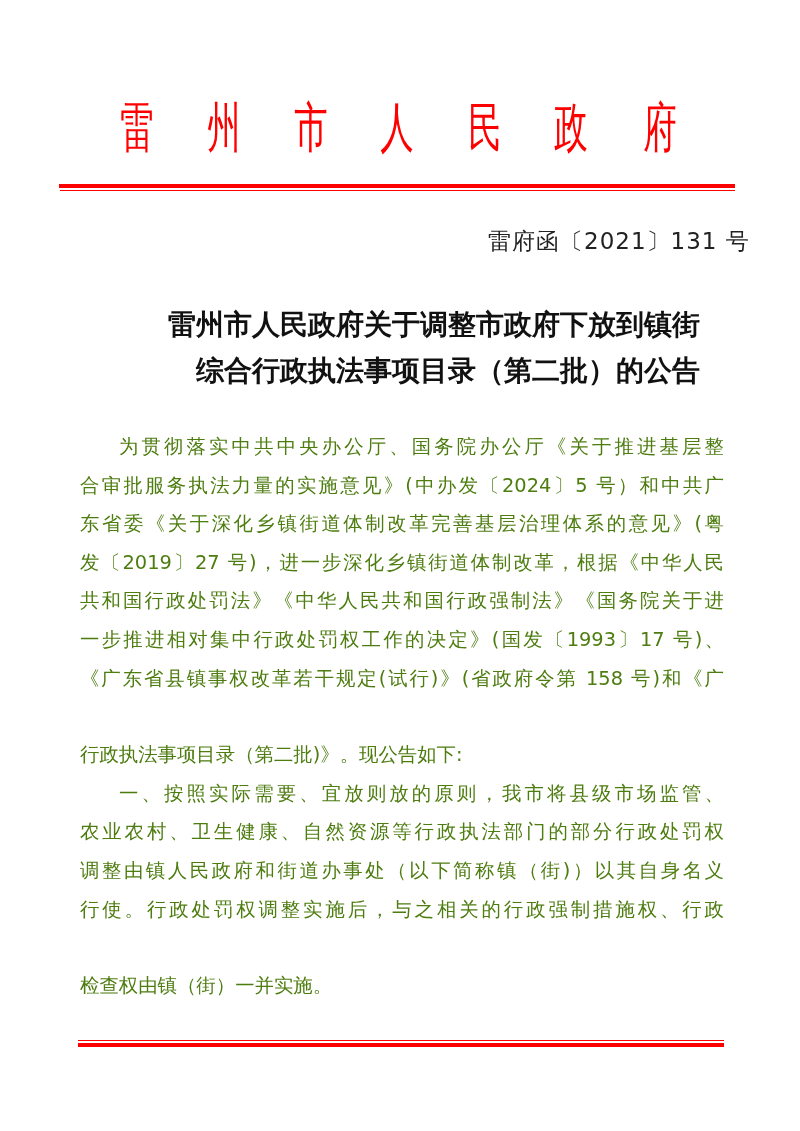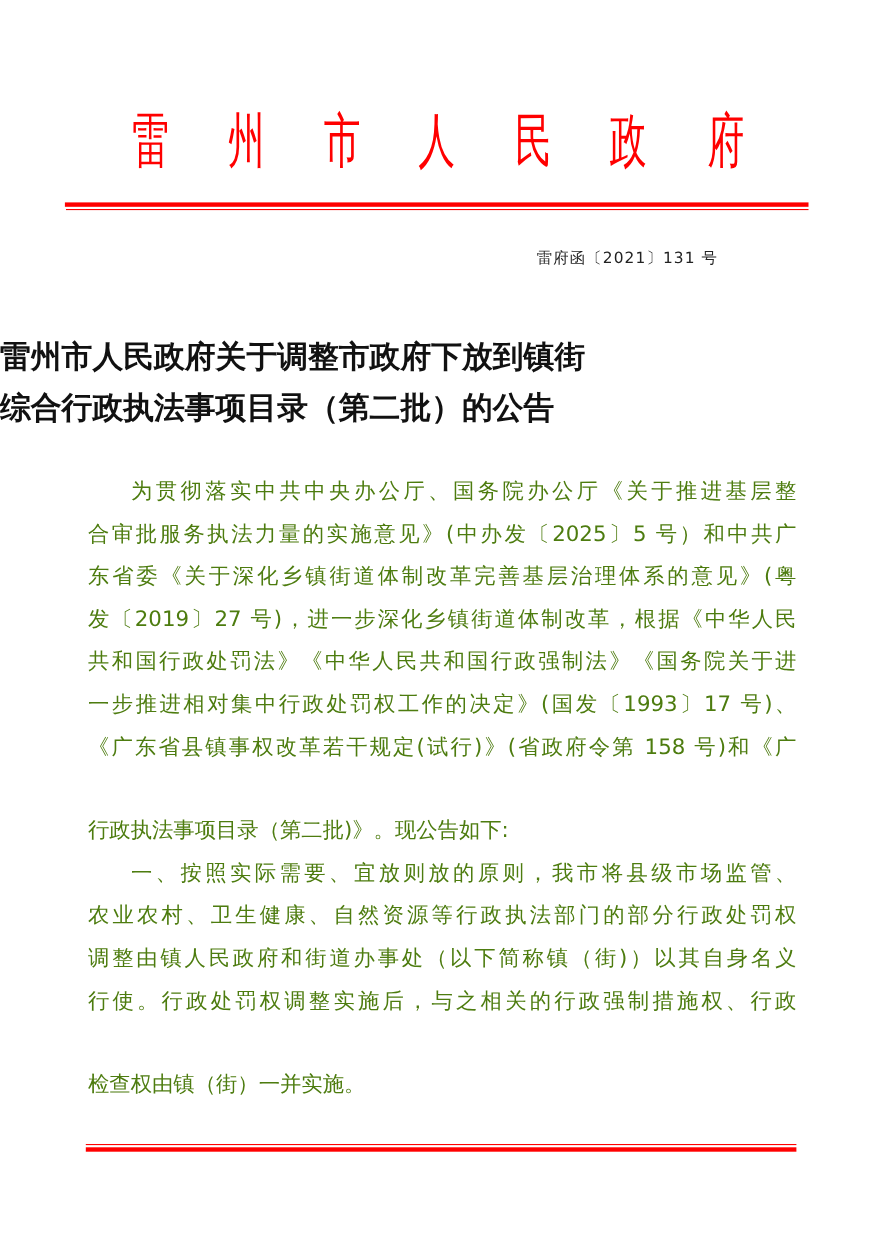--- a/index.html
+++ b/index.html
@@ -4,23 +4,23 @@
 <style>
   html, body { margin:0; padding:0; background:#ffffff; }
   body { width:800px; height:1131px; position:relative; overflow:hidden;
          font-family:"DejaVu Serif","Liberation Serif",serif; color:#111; }
   .masthead { position:absolute; top:86px; left:0; width:800px; height:84px; }
   .masthead span { position:absolute; top:0; font-family:"DejaVu Serif","Liberation Serif",serif;
                    color:#ff0000; font-size:54px; line-height:84px; transform:scaleX(0.62);
                    transform-origin:center; font-weight:normal; }
   .rule-top-thick { position:absolute; left:59px; top:184px; width:676px; height:4px; background:#ff0000; }
   .rule-top-thin  { position:absolute; left:60px; top:190px; width:675px; height:1px; background:#ff0000; }
-  .doc-number { position:absolute; top:226px; left:488px; font-size:14px; letter-spacing:1px;
+  .doc-number { position:absolute; top:226px; left:488px; font-size:23px; letter-spacing:1px;
                 font-family:"DejaVu Sans","Liberation Sans",sans-serif; color:#222; white-space:nowrap; }
-  .title { position:absolute; top:302px; left:0; width:700px; text-align:left;
+  .title { position:absolute; top:302px; left:0; width:700px; text-align:right;
            font-family:"DejaVu Serif","Liberation Serif",serif; font-weight:bold; font-size:28px;
            line-height:46px; color:#111; }
   .title div { white-space:nowrap; }
   .body { position:absolute; top:428px; left:80px; width:644px; font-size:19.4px;
           line-height:38.6px; color:#4d7c0f;
           font-family:"DejaVu Sans","Liberation Sans",sans-serif; }
   .body .line { white-space:nowrap; height:38.6px; text-align:justify; text-align-last:justify; }
   .body .line.last { text-align-last:left;margin-top:38px; }
   .body .indent { padding-left:39px; }
   .rule-bot-thin  { position:absolute; left:78px; top:1040px; width:646px; height:1px; background:#ff0000; }
@@ -45,21 +45,21 @@
 <div class="doc-number">雷府函〔2021〕131 号</div>
 
 <div class="title">
   <div>雷州市人民政府关于调整市政府下放到镇街</div>
   <div>综合行政执法事项目录（第二批）的公告</div>
 </div>
 
 <div class="body">
   <div>
     <div class="line indent">为贯彻落实中共中央办公厅、国务院办公厅《关于推进基层整</div>
-    <div class="line">合审批服务执法力量的实施意见》(中办发〔2025〕5 号）和中共广</div>
+    <div class="line">合审批服务执法力量的实施意见》(中办发〔2024〕5 号）和中共广</div>
     <div class="line">东省委《关于深化乡镇街道体制改革完善基层治理体系的意见》(粤</div>
     <div class="line">发〔2019〕27 号)，进一步深化乡镇街道体制改革，根据《中华人民</div>
     <div class="line">共和国行政处罚法》《中华人民共和国行政强制法》《国务院关于进</div>
     <div class="line">一步推进相对集中行政处罚权工作的决定》(国发〔1993〕17 号)、</div>
     <div class="line">《广东省县镇事权改革若干规定(试行)》(省政府令第 158 号)和《广</div>
     <div class="line last">行政执法事项目录（第二批)》。现公告如下:</div>
   </div>
   <div>
     <div class="line indent">一、按照实际需要、宜放则放的原则，我市将县级市场监管、</div>
     <div class="line">农业农村、卫生健康、自然资源等行政执法部门的部分行政处罚权</div>

